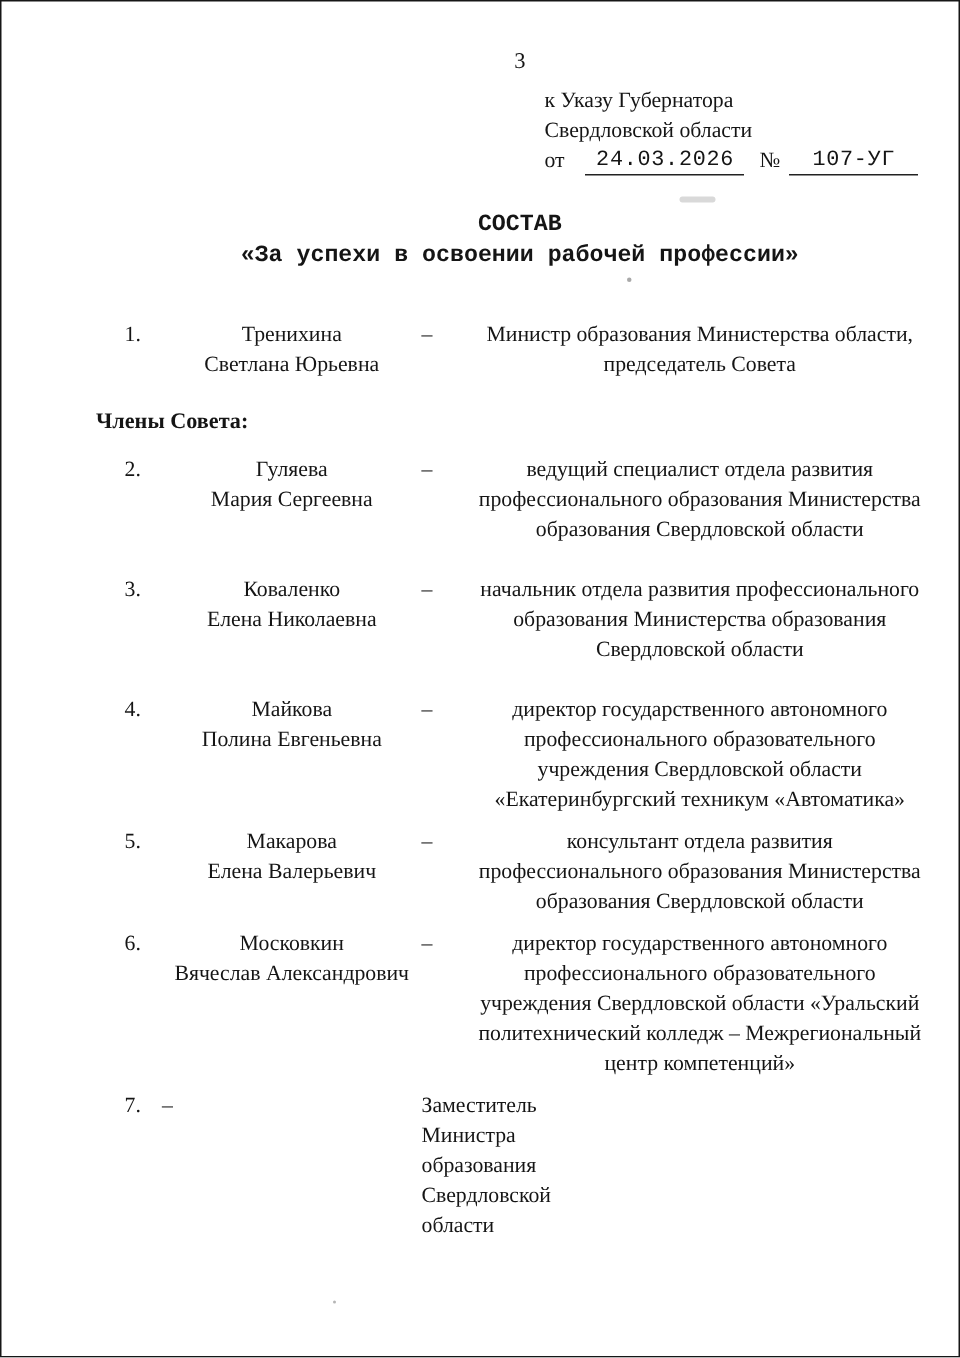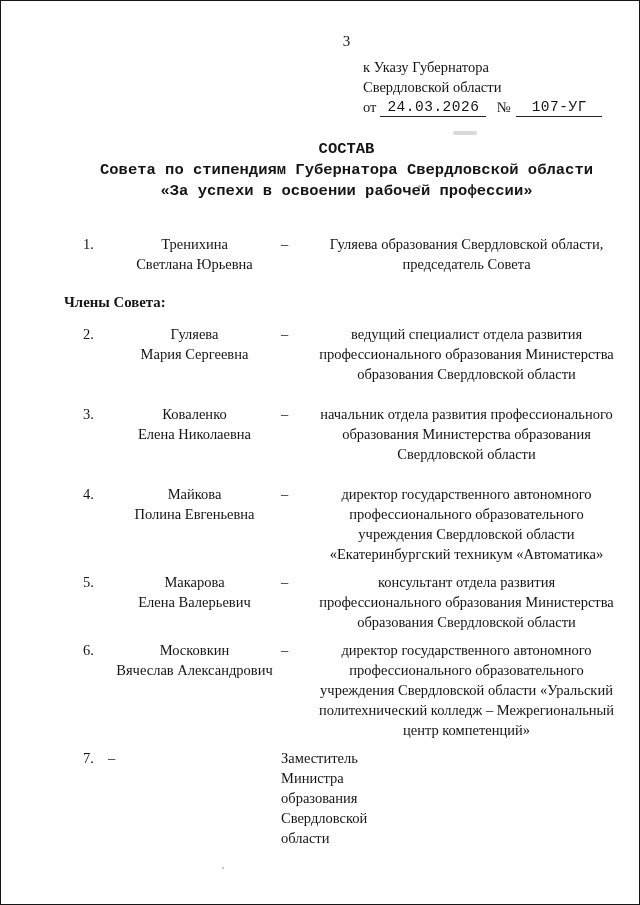--- a/index.html
+++ b/index.html
@@ -21,21 +21,21 @@
   .blank{
     display:inline-block;
     border-bottom:1.5px solid #222;
     text-align:center;
     vertical-align:bottom;
     line-height:18px;
     font-family:"Liberation Mono","DejaVu Sans Mono",monospace;
     font-size:14.5px;
     letter-spacing:0.5px;
   }
-  .blank-date{width:106px;margin-left:4px;font-family:Liberation Mono, monospace;}
+  .blank-date{width:106px;margin-left:14px;font-family:Liberation Mono, monospace;}
   .blank-num{width:86px;margin-left:6px;}
   .no-sign{margin-left:10px;}
   .title{margin-top:22px;text-align:center;font-weight:bold;font-size:15.5px;line-height:21px;font-family:Liberation Mono, monospace;}
   .list{margin-top:32px;font-size:14.5px;line-height:20px;}
   .row{display:grid;grid-template-columns:25px 173px 23px 1fr;padding-left:19px;align-items:start;}
   .row .name,.row .role{white-space:pre-line;text-align:center;}
   .members-heading{font-weight:bold;margin:18px 0 12px 0;font-size:14.8px;line-height:20px;}
   .mb18{margin-bottom:18px;}
   .mb20{margin-bottom:20px;}
   .mb8{margin-bottom:8px;}
@@ -53,32 +53,31 @@
     <div class="page-number">3</div>
 
     <div class="appendix">
       <div class="line">к Указу Губернатора</div>
       <div class="line">Свердловской области</div>
       <div class="ref-line"><span>от</span><span class="blank blank-date">24.03.2026</span><span class="no-sign">№</span><span class="blank blank-num">107-УГ</span></div>
     </div>
 
     <div class="title">
       <div>СОСТАВ</div>
-      <div>Совета по стипендиям Губернатора Свердловской области</div>
       <div>«За успехи в освоении рабочей профессии»</div>
     </div>
 
     <div class="list">
 
       <div class="row mb18">
         <div class="num">1.</div>
         <div class="name">Тренихина
 Светлана Юрьевна</div>
         <div class="dash">–</div>
-        <div class="role">Гуляева образования Свердловской области,
+        <div class="role">Министр образования Министерства области,
 председатель Совета</div>
       </div>
 
       <div class="members-heading">Члены Совета:</div>
 
       <div class="row mb20">
         <div class="num">2.</div>
         <div class="name">Гуляева
 Мария Сергеевна</div>
         <div class="dash">–</div>

